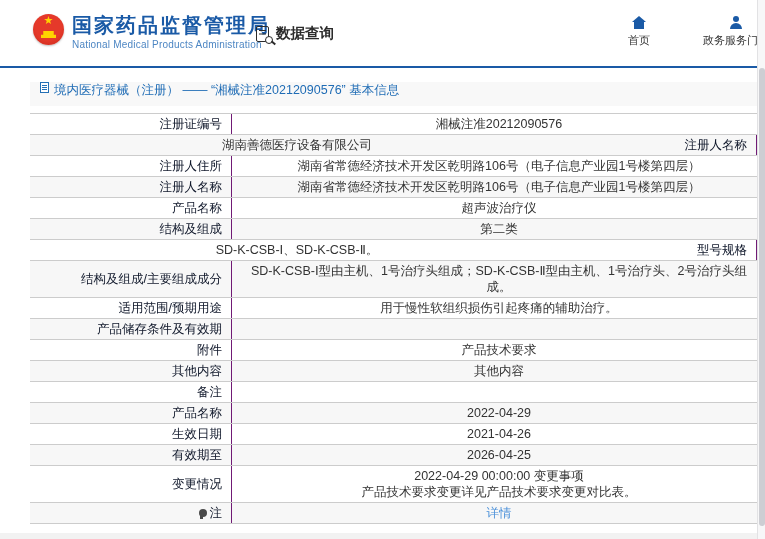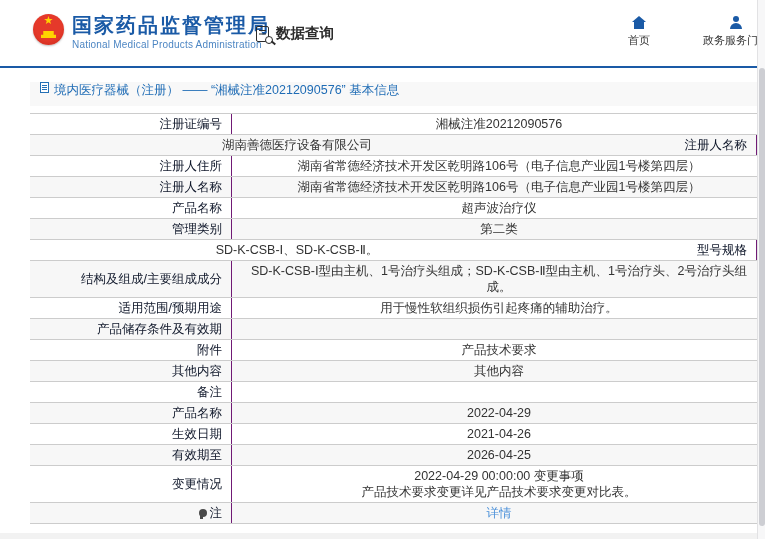--- a/index.html
+++ b/index.html
@@ -135,21 +135,21 @@
       <div class="cell label">注册人名称</div>
       <div class="cell value">湖南省常德经济技术开发区乾明路106号（电子信息产业园1号楼第四层）</div>
     </div>
 
     <div class="row">
       <div class="cell label">产品名称</div>
       <div class="cell value">超声波治疗仪</div>
     </div>
 
     <div class="row">
-      <div class="cell label">管理类别</div>
+      <div class="cell label">结构及组成</div>
       <div class="cell value">第二类</div>
     </div>
 
     <div class="row">
       <div class="cell value">SD-K-CSB-Ⅰ、SD-K-CSB-Ⅱ。</div>
       <div class="cell label">型号规格</div>
     </div>
 
     <div class="row">
       <div class="cell label">结构及组成/主要组成成分</div>

